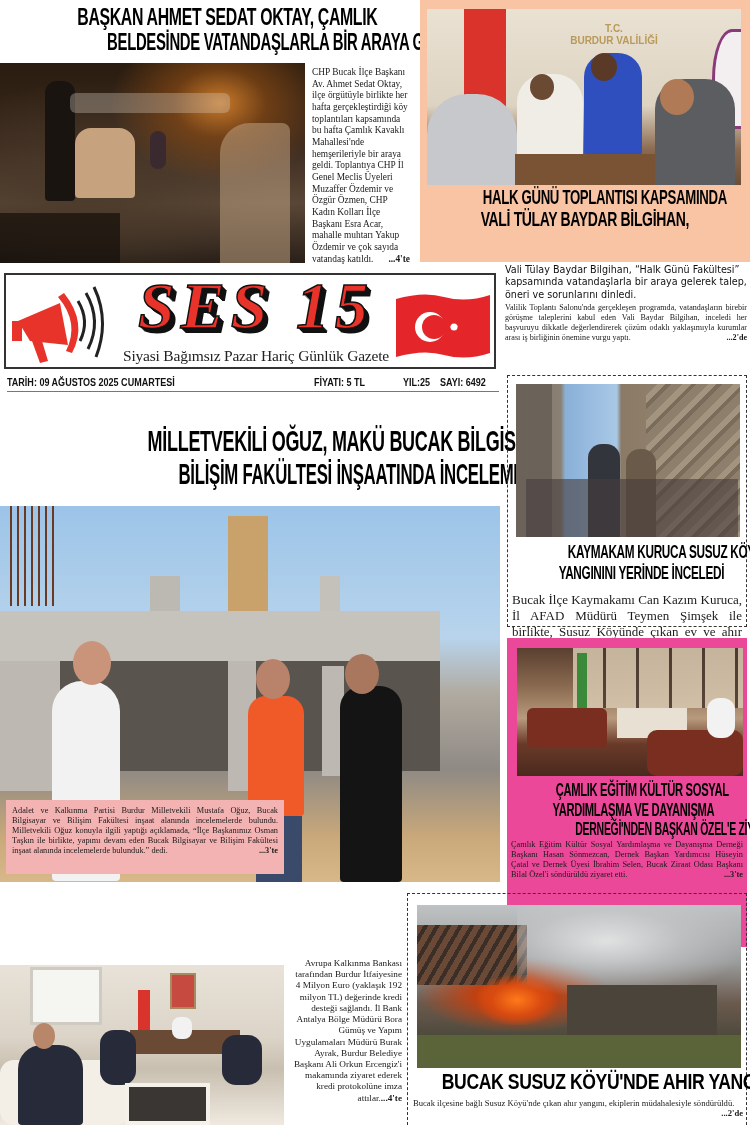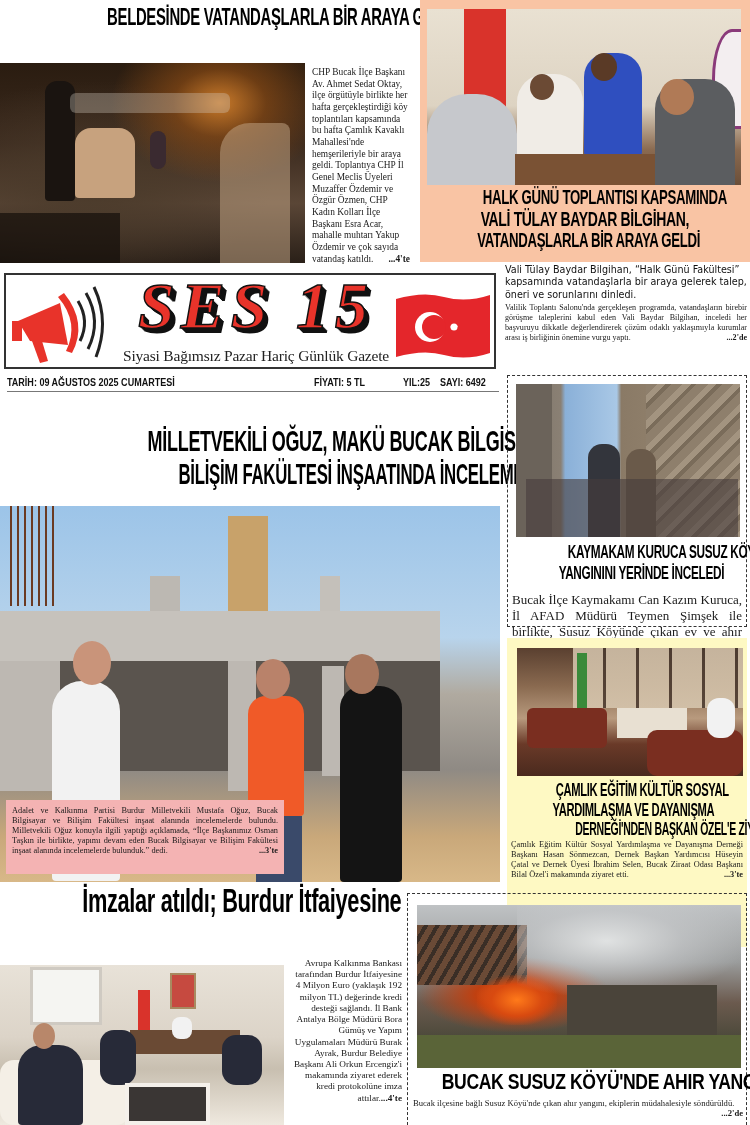--- a/index.html
+++ b/index.html
@@ -39,54 +39,58 @@
       radial-gradient(ellipse at 30% 55%, #e85a1a 0%, #c04010 12%, transparent 30%),
       linear-gradient(180deg, #bfc2c4 0%, #9a9c9c 35%, #6b5a4e 60%, #4e4a3c 80%, #6a6a46 100%); }
 
   .shape { position: absolute; }
 </style>
 </head>
 <body>
 
 <div class="abs" style="left:0;top:0;width:415px;height:268px;">
   <div class="headline abs" style="left:0;top:4px;width:415px;font-size:24px;">
+    <div><span class="cond" style="transform:scaleX(0.66);">BAŞKAN AHMET SEDAT OKTAY,  ÇAMLIK</span></div>
     <div><span class="cond" style="transform:scaleX(0.62);">BELDESİNDE VATANDAŞLARLA BİR ARAYA GELDİ</span></div>
   </div>
   <div class="photo ph-night" style="left:0;top:63px;width:305px;height:200px;">
 
     <div class="shape" style="left:45px;top:18px;width:30px;height:120px;background:#1a1410;border-radius:12px 12px 4px 4px;"></div>
     <div class="shape" style="left:75px;top:65px;width:60px;height:70px;background:#c7a27e;border-radius:16px 16px 4px 4px;"></div>
     <div class="shape" style="left:150px;top:68px;width:16px;height:38px;background:#3a2a30;border-radius:8px;"></div>
     <div class="shape" style="left:70px;top:30px;width:160px;height:20px;background:rgba(210,200,190,0.35);border-radius:6px;"></div>
     <div class="shape" style="left:220px;top:60px;width:70px;height:140px;background:rgba(190,160,130,0.55);border-radius:30px 8px 0 0;"></div>
     <div class="shape" style="left:0;top:150px;width:120px;height:50px;background:rgba(20,14,10,0.7);"></div>
   </div>
   <div class="body-text abs" style="left:312px;top:67px;width:98px;font-size:9.4px;line-height:1.24;text-align:left;">
     <span>CHP Bucak İlçe Başkanı Av. Ahmet Sedat Oktay, ilçe örgütüyle birlikte her hafta gerçekleştirdiği köy toplantıları kapsamında bu hafta Çamlık Kavaklı Mahallesi'nde hemşerileriyle bir araya geldi. Toplantıya CHP İl Genel Meclis Üyeleri Muzaffer Özdemir ve Özgür Özmen, CHP Kadın Kolları İlçe Başkanı Esra Acar, mahalle muhtarı Yakup Özdemir ve çok sayıda vatandaş katıldı.</span>
     <span class="more">...4'te</span>
   </div>
 </div>
 
 <div class="abs" style="left:420px;top:0;width:330px;height:262px;background:#f9c4a4;">
   <div class="photo ph-office" style="left:7px;top:9px;width:314px;height:176px;">
     <div class="shape" style="left:37px;top:0;width:42px;height:115px;background:#d9332b;border-radius:0 0 8px 8px;"></div>
+    <div class="shape" style="left:102px;top:14px;width:170px;text-align:center;font-family:'Liberation Sans',sans-serif;font-weight:700;color:#b89a5a;font-size:10px;line-height:1.2;">
+      <div>T.C.</div>
+      <div>BURDUR VALİLİĞİ</div>
+    </div>
     <div class="shape" style="left:285px;top:20px;width:40px;height:100px;background:#f3eef0;border-radius:50% 0 0 50%;border:3px solid #8a3a7a;"></div>
     <div class="shape" style="left:0;top:85px;width:90px;height:91px;background:#c6c8cc;border-radius:40px 40px 0 0;"></div>
     <div class="shape" style="left:90px;top:65px;width:66px;height:90px;background:#f0ece6;border-radius:28px 28px 0 0;"></div>
     <div class="shape" style="left:103px;top:65px;width:24px;height:26px;background:#6b4a34;border-radius:50%;"></div>
     <div class="shape" style="left:157px;top:44px;width:58px;height:105px;background:#2f4fbf;border-radius:24px 24px 6px 6px;"></div>
     <div class="shape" style="left:164px;top:44px;width:26px;height:28px;background:#5a3a26;border-radius:50%;"></div>
     <div class="shape" style="left:228px;top:70px;width:80px;height:106px;background:#5b5d60;border-radius:30px 30px 0 0;"></div>
     <div class="shape" style="left:233px;top:70px;width:34px;height:36px;background:#b07a56;border-radius:50%;"></div>
     <div class="shape" style="left:88px;top:145px;width:140px;height:31px;background:#7a5234;"></div>
   </div>
   <div class="headline abs" style="left:0;top:187px;width:330px;font-size:20px;line-height:1.08;">
     <div><span class="cond" style="transform:scaleX(0.66);">HALK GÜNÜ TOPLANTISI KAPSAMINDA</span></div>
     <div><span class="cond" style="transform:scaleX(0.7);">VALİ TÜLAY BAYDAR BİLGİHAN,</span></div>
-    <div><span class="cond" style="transform:scaleX(0.66);">VATANDAŞLARLA BİR ARAYA GELDİ</span></div>
   </div>
 </div>
 <div class="abs" style="left:505px;top:264px;width:242px;height:96px;background:#ffffff;">
   <div style="font-family:'DejaVu Sans',sans-serif;font-size:9.6px;line-height:1.3;color:#111;">Vali Tülay Baydar Bilgihan, “Halk Günü Fakültesi” kapsamında vatandaşlarla bir araya gelerek talep, öneri ve sorunlarını dinledi.</div>
   <div class="body-text" style="font-size:8.1px;line-height:1.22;margin-top:2px;">
     <span>Valilik Toplantı Salonu'nda gerçekleşen programda, vatandaşların birebir görüşme taleplerini kabul eden Vali Baydar Bilgihan, inceledi her başvuruyu dikkatle değerlendirerek çözüm odaklı yaklaşımıyla kurumlar arası iş birliğinin önemine vurgu yaptı.</span>
     <span class="more">...2'de</span>
   </div>
 </div>
 
@@ -165,42 +169,41 @@
   <div class="headline abs" style="left:0;top:165px;width:238px;font-size:19px;line-height:1.12;">
     <div><span class="cond" style="transform:scaleX(0.62);">KAYMAKAM KURUCA SUSUZ KÖYÜ</span></div>
     <div><span class="cond" style="transform:scaleX(0.62);">YANGININI YERİNDE İNCELEDİ</span></div>
   </div>
   <div class="body-text abs" style="left:4px;top:216px;width:230px;font-size:13px;line-height:1.22;">
     <span>Bucak İlçe Kaymakamı Can Kazım Kuruca, İl AFAD Müdürü Teymen Şimşek ile birlikte, Susuz Köyünde çıkan ev ve ahır yangınını yerinde inceledi.</span>
     <span class="more">...3'te</span>
   </div>
 </div>
 
-<div class="abs" style="left:507px;top:638px;width:240px;height:309px;background:#fef9c3;">
+<div class="abs" style="left:507px;top:638px;width:240px;height:309px;background:#ec4899;">
   <div class="photo ph-room" style="left:10px;top:10px;width:226px;height:128px;">
     <div class="shape" style="left:56px;top:0;width:170px;height:60px;background:repeating-linear-gradient(90deg,#d8c8b0 0 30px,#4a3a30 30px 33px);opacity:0.85;"></div>
     <div class="shape" style="left:60px;top:5px;width:10px;height:55px;background:#3a8a3a;"></div>
     <div class="shape" style="left:10px;top:60px;width:80px;height:40px;background:#7a2e20;border-radius:6px;"></div>
     <div class="shape" style="left:100px;top:60px;width:70px;height:30px;background:#e8e0d2;"></div>
     <div class="shape" style="left:130px;top:82px;width:96px;height:46px;background:#7a2e20;border-radius:10px;"></div>
     <div class="shape" style="left:190px;top:50px;width:28px;height:40px;background:#f2f2f2;border-radius:12px;"></div>
   </div>
   <div class="headline abs" style="left:0;top:143px;width:240px;font-size:17.5px;line-height:1.12;">
     <div><span class="cond" style="transform:scaleX(0.64);">ÇAMLIK EĞİTİM KÜLTÜR SOSYAL</span></div>
     <div><span class="cond" style="transform:scaleX(0.64);">YARDIMLAŞMA VE DAYANIŞMA</span></div>
     <div><span class="cond" style="transform:scaleX(0.6);">DERNEĞİ'NDEN BAŞKAN ÖZEL'E ZİYARET</span></div>
   </div>
   <div class="body-text abs" style="left:4px;top:202px;width:232px;font-size:8.3px;line-height:1.2;">
-    <span>Çamlık Eğitim Kültür Sosyal Yardımlaşma ve Dayanışma Derneği Başkanı Hasan Sönmezcan, Dernek Başkan Yardımcısı Hüseyin Çatal ve Dernek Üyesi İbrahim Selen, Bucak Ziraat Odası Başkanı Bilal Özel'i makamında ziyaret etti.</span>
+    <span>Çamlık Eğitim Kültür Sosyal Yardımlaşma ve Dayanışma Derneği Başkanı Hasan Sönmezcan, Dernek Başkan Yardımcısı Hüseyin Çatal ve Dernek Üyesi İbrahim Selen, Bucak Ziraat Odası Başkanı Bilal Özel'i söndürüldü ziyaret etti.</span>
     <span class="more">...3'te</span>
   </div>
 </div>
 
 <div class="headline abs" style="left:0;top:883px;width:405px;font-size:33px;line-height:1.12;">
-  <div><span class="cond" style="transform:scaleX(0.66);">İmzalar atıldı; Burdur İtfaiyesine</span></div>
 </div>
 <div class="photo ph-meeting" style="left:0;top:965px;width:284px;height:160px;">
   <div class="shape" style="left:30px;top:2px;width:72px;height:58px;background:#f5f5f2;border:3px solid #cfcac2;"></div>
   <div class="shape" style="left:138px;top:25px;width:12px;height:40px;background:#d9332b;"></div>
   <div class="shape" style="left:170px;top:8px;width:26px;height:36px;background:#c64a40;border:2px solid #a88a60;"></div>
   <div class="shape" style="left:130px;top:65px;width:110px;height:24px;background:#6a4a34;"></div>
   <div class="shape" style="left:172px;top:52px;width:20px;height:22px;background:#f2f2f2;border-radius:8px;"></div>
   <div class="shape" style="left:0;top:95px;width:130px;height:65px;background:#f4efe6;border-radius:14px;"></div>
   <div class="shape" style="left:18px;top:80px;width:65px;height:80px;background:#272a38;border-radius:24px 24px 4px 4px;"></div>
   <div class="shape" style="left:33px;top:58px;width:22px;height:26px;background:#b8876a;border-radius:50%;"></div>

